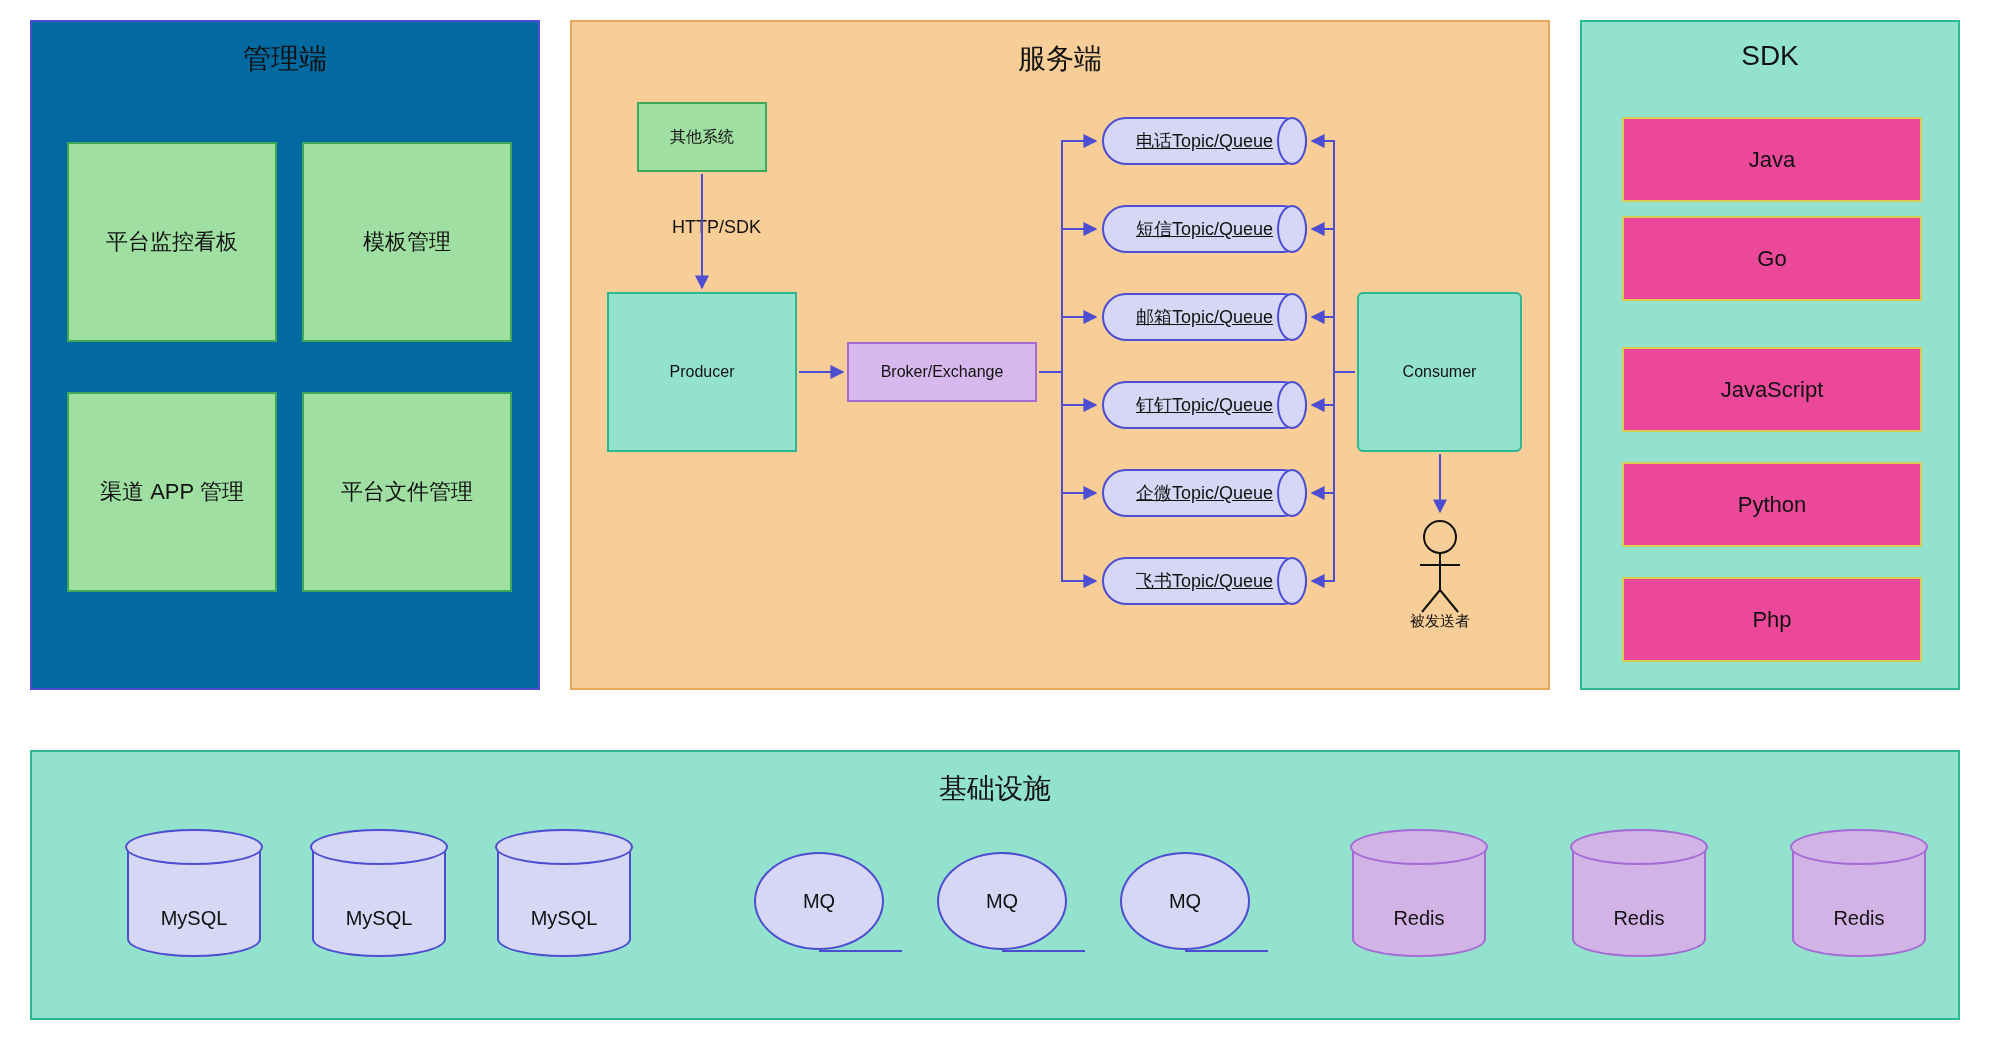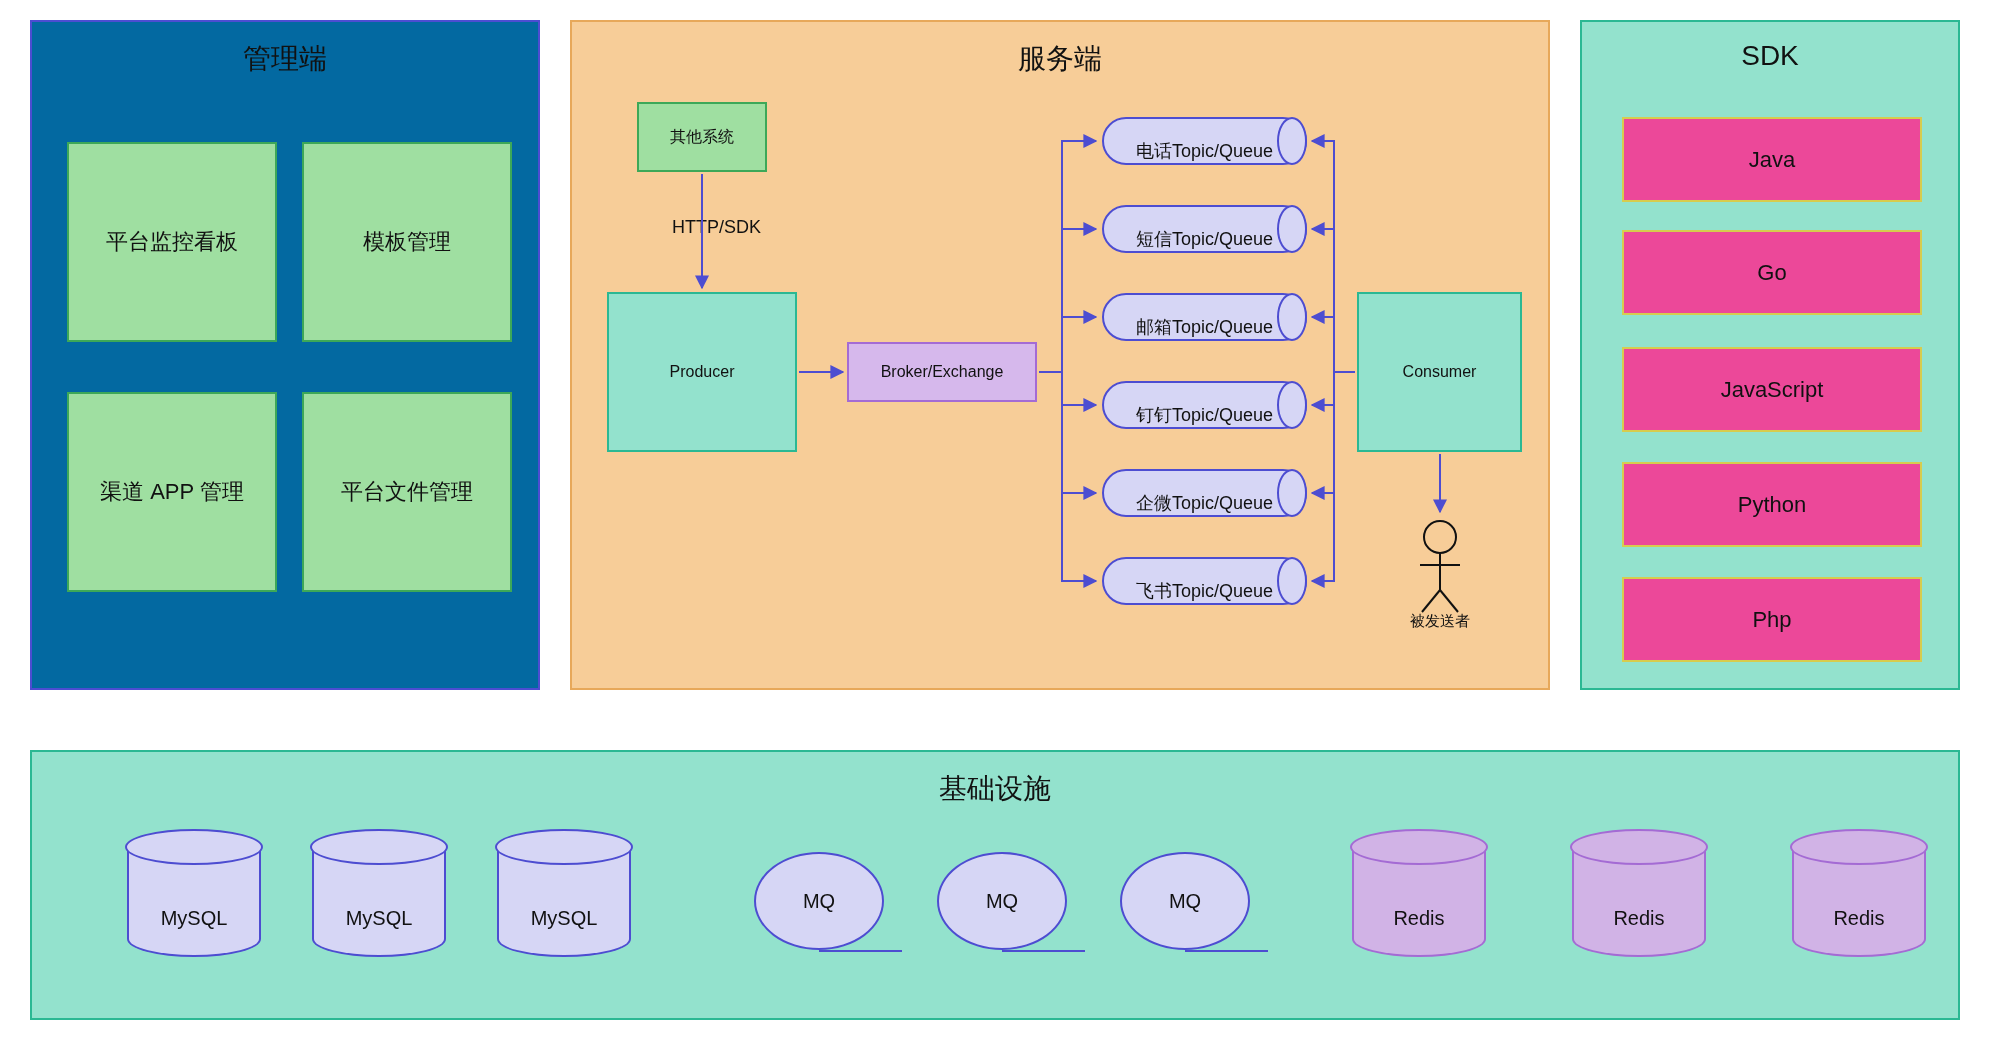--- a/index.html
+++ b/index.html
@@ -55,37 +55,38 @@
   .producer {
     left: 35px; top: 270px; width: 190px; height: 160px;
     background: #93e2cd; border-color: #2bb893;
   }
   .broker {
     left: 275px; top: 320px; width: 190px; height: 60px;
     background: #d6b8ec; border-color: #a46bd4;
   }
   .consumer {
     left: 785px; top: 270px; width: 165px; height: 160px;
-    background: #93e2cd; border-color: #2bb893;
+    background: #93e2cd; border-color: #2bb893; border-radius: 6px;
   }
   .httplabel {
     position: absolute; left: 100px; top: 195px; font-size: 18px;
   }
   .sendee-label {
     position: absolute; left: 838px; top: 590px; font-size: 15px;
   }
 
   
   .topic {
     position: absolute; left: 530px; width: 205px; height: 48px;
     background: #d6d6f5;
     border: 2px solid #4d4dd1;
     border-radius: 24px / 50%;
-    display: flex; align-items: flex-end; justify-content: center;
+    display: flex; align-items: center; justify-content: center;
     font-size: 18px;
+    text-decoration: underline;
   }
   .topic::after {
     content: ""; position: absolute; right: -2px; top: -2px; bottom: -2px;
     width: 26px; border: 2px solid #4d4dd1; border-radius: 50%;
     background: #d6d6f5;
   }
 
   
   .sdk {
     left: 1580px; top: 20px; width: 380px; height: 670px;
@@ -240,21 +241,21 @@
       </g>
     </g>
   </svg>
 </div>
 
 <div class="panel sdk">
   <div class="panel-title">SDK</div>
   <div class="sdk-box" style="top:95px;">
       <span>Java</span>
     </div>
-  <div class="sdk-box" style="top:208px;">
+  <div class="sdk-box" style="top:194px;">
       <span>Go</span>
     </div>
   <div class="sdk-box" style="top:325px;">
       <span>JavaScript</span>
     </div>
   <div class="sdk-box" style="top:555px;">
       <span>Php</span>
     </div>
   <div class="sdk-box" style="top:440px;">
       <span>Python</span>

